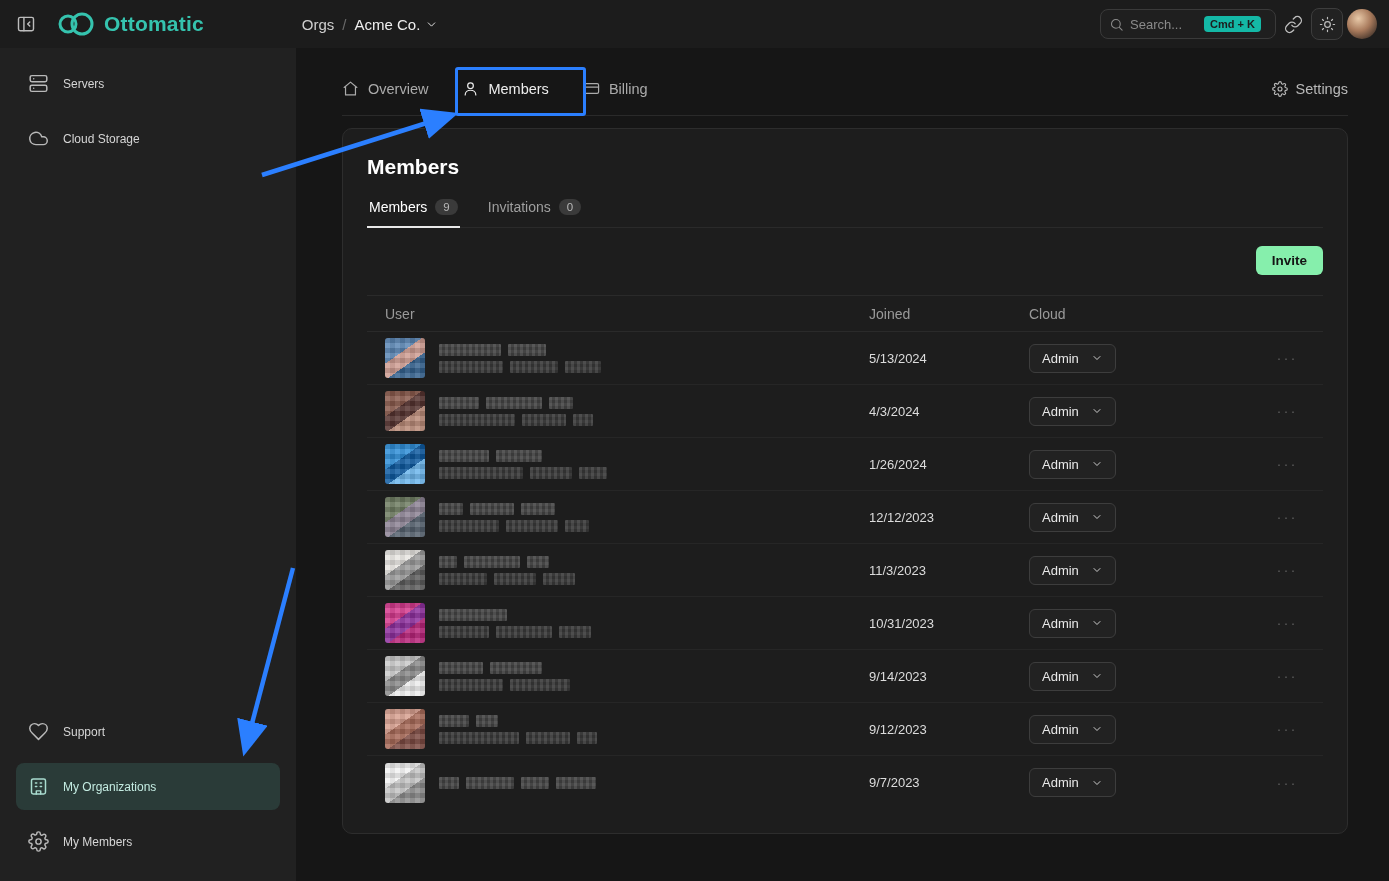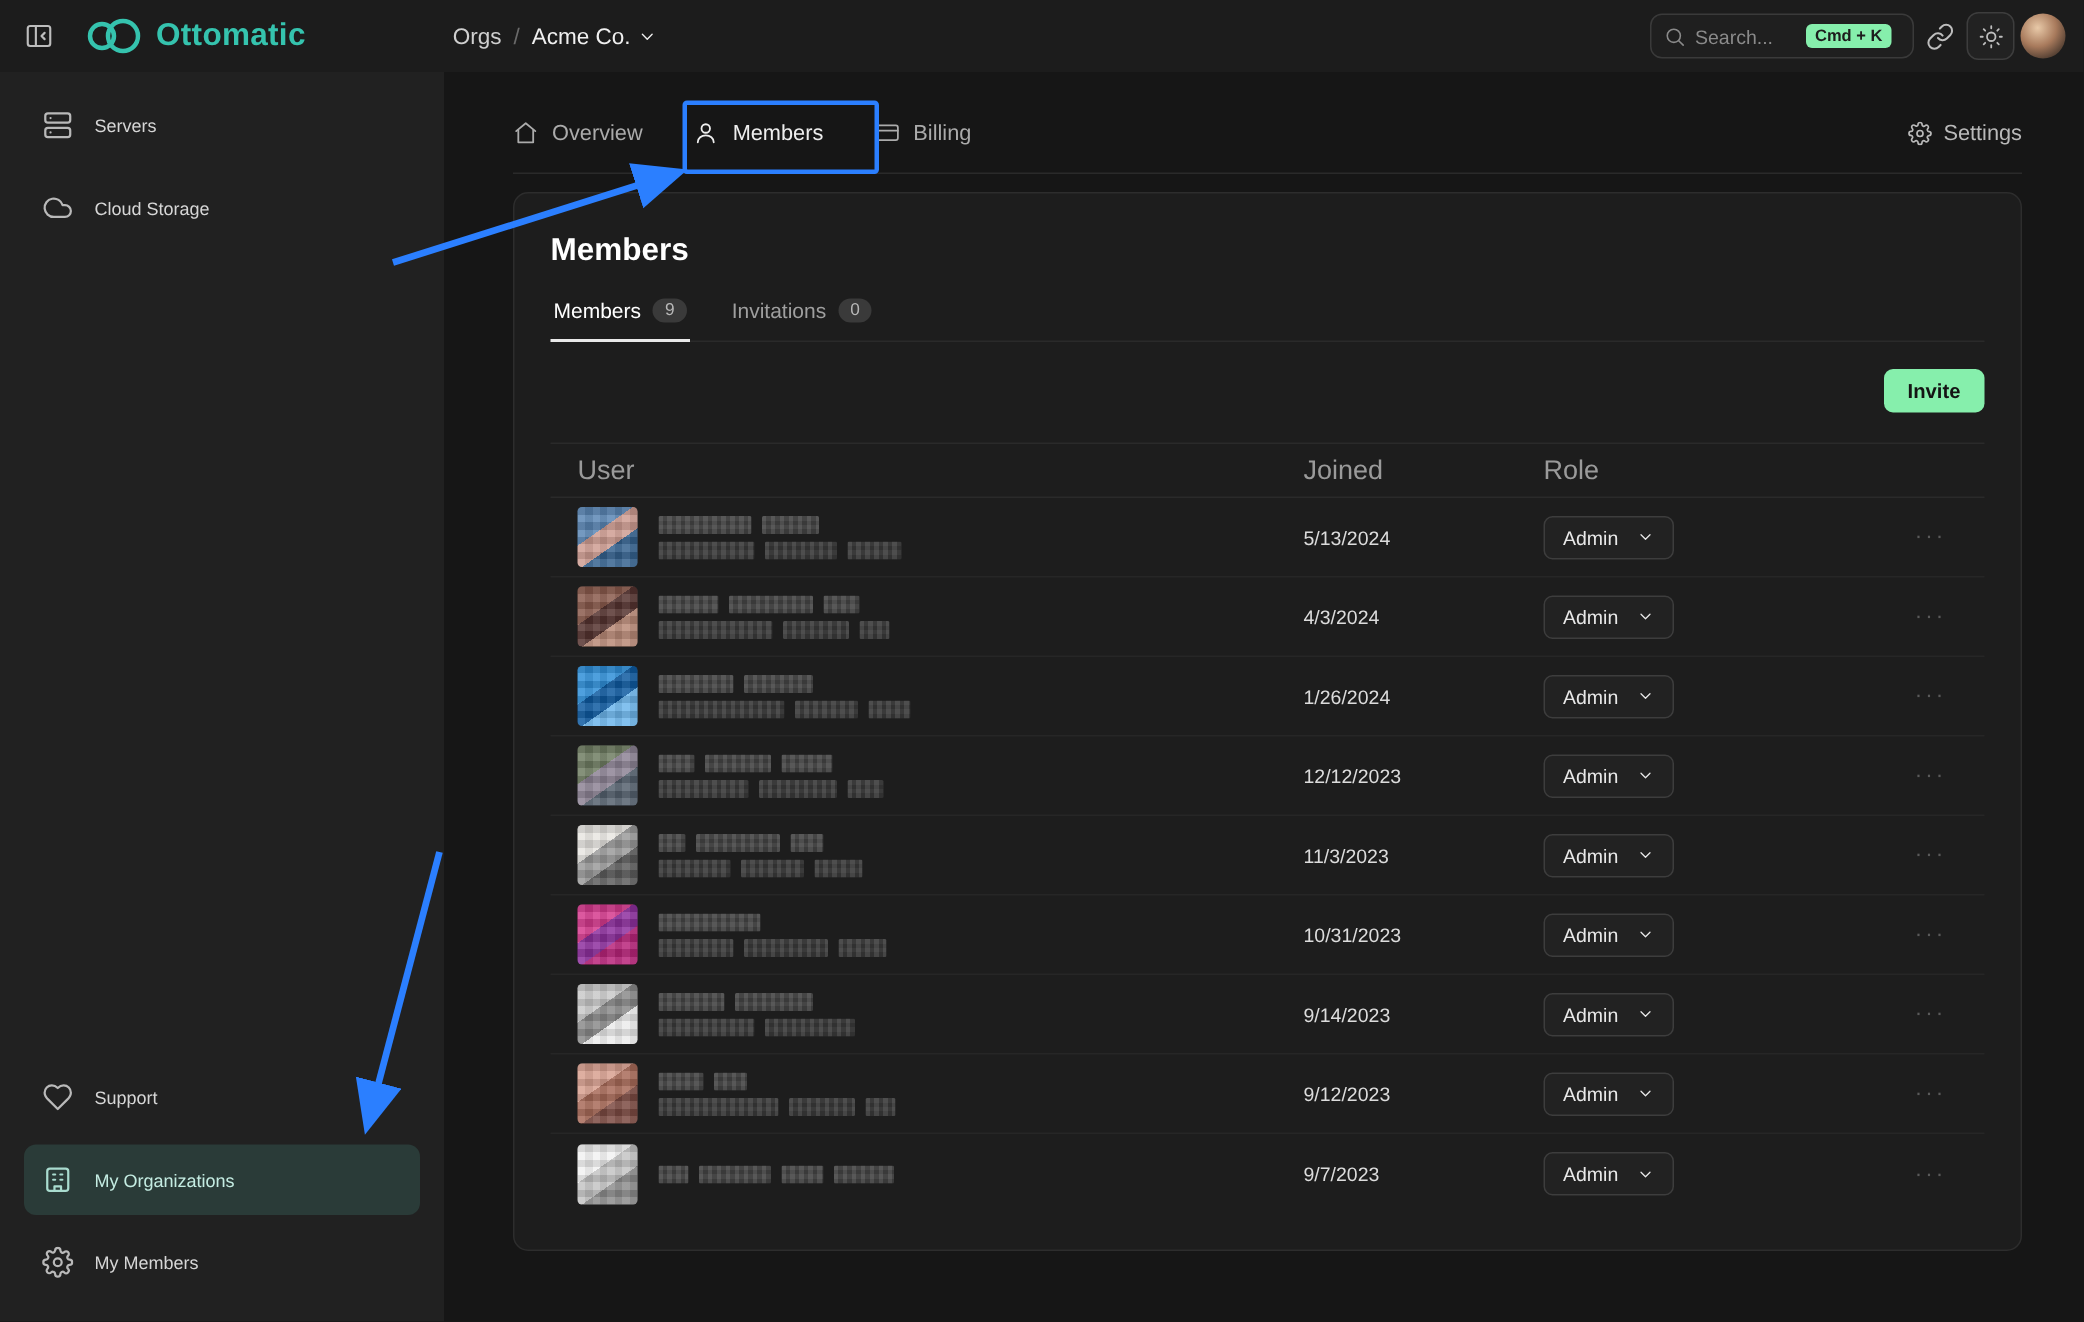--- a/index.html
+++ b/index.html
@@ -26,21 +26,21 @@
   .search-box{
     width:176px; height:30px; background:#1f1f1f; border:1px solid #3a3a3a; border-radius:8px;
     display:flex; align-items:center; gap:6px; padding:0 5px 0 8px; color:#8a8a8a;
   }
   .search-box input{
     background:transparent; border:none; outline:none; color:#cfcfcf; width:68px; font-size:13px;
     font-family:"Liberation Sans","DejaVu Sans",sans-serif;
   }
   .search-box input::placeholder{ color:#8a8a8a; }
   .kbd{
-    background:#86efac; color:#1d1d1d; font-size:11px; font-weight:600; border-radius:4px;
+    background:#14b8a6; color:#1d1d1d; font-size:11px; font-weight:600; border-radius:4px;
     padding:2px 6px; white-space:nowrap;
   }
   .theme-btn{ width:32px; height:32px; border:1px solid #3d3d3d; border-radius:8px; background:#222; }
   .header-avatar{
     width:30px; height:30px; border-radius:50%;
     background: radial-gradient(circle at 38% 32%, #e8c9a8 0%, #a87a5c 45%, #5a4436 75%, #33281f 100%);
     cursor:pointer; flex:none;
   }
 
   
@@ -83,21 +83,21 @@
   .badge{ background:#3a3a3a; color:#b8b8b8; font-size:11.5px; border-radius:10px; padding:2px 8px; }
   .invite-row{ display:flex; justify-content:flex-end; margin:18px 24px 20px; }
   .invite-btn{
     background:#86efac; color:#141414; border:none; border-radius:6px; font-size:13.5px; font-weight:600;
     padding:7px 16px; cursor:pointer; font-family:inherit;
   }
 
   
   .table{ margin:0 24px 24px; border-top:1px solid #2a2a2a; }
   .thead, .trow{ display:grid; grid-template-columns: 1fr 160px 240px 72px; align-items:center; }
-  .thead{ height:36px; color:#9a9a9a; font-size:18px; border-bottom:1px solid #2a2a2a; }
+  .thead{ height:36px; color:#9a9a9a; font-size:14px; border-bottom:1px solid #2a2a2a; }
   .thead > div{ padding-left:18px; }
   .trow{ height:53px; border-bottom:1px solid #262626; }
   .trow:last-child{ border-bottom:none; }
   .cell-user{ display:flex; align-items:center; gap:14px; padding-left:18px; }
   .avatar{ width:40px; height:40px; border-radius:3px; position:relative; overflow:hidden; flex:none; }
   .avatar::after{
     content:""; position:absolute; inset:0;
     background:
       repeating-linear-gradient(0deg, rgba(255,255,255,.09) 0 5px, rgba(0,0,0,.10) 5px 10px),
       repeating-linear-gradient(90deg, rgba(255,255,255,.07) 0 5px, rgba(0,0,0,.07) 5px 10px);
@@ -293,21 +293,21 @@
       </div>
 
       <div class="invite-row">
         <button class="invite-btn">Invite</button>
       </div>
 
       <div class="table">
         <div class="thead">
           <div>User</div>
           <div>Joined</div>
-          <div>Role</div>
+          <div>Cloud</div>
           <div></div>
         </div>
         <div class="tbody">
   <div class="trow">
     <div class="cell-user">
       <div class="avatar" style="background: linear-gradient(145deg, rgb(91, 135, 181) 0px, rgb(91, 135, 181) 38%, rgb(207, 157, 146) 38%, rgb(207, 157, 146) 62%, rgb(53, 98, 143) 62%, rgb(53, 98, 143) 100%);"></div>
       <div class="redact-wrap">
         <div class="redact-line first">
                     <span class="rseg" style="width: 62px;"></span>
                     <span class="rseg" style="width: 38px;"></span>

